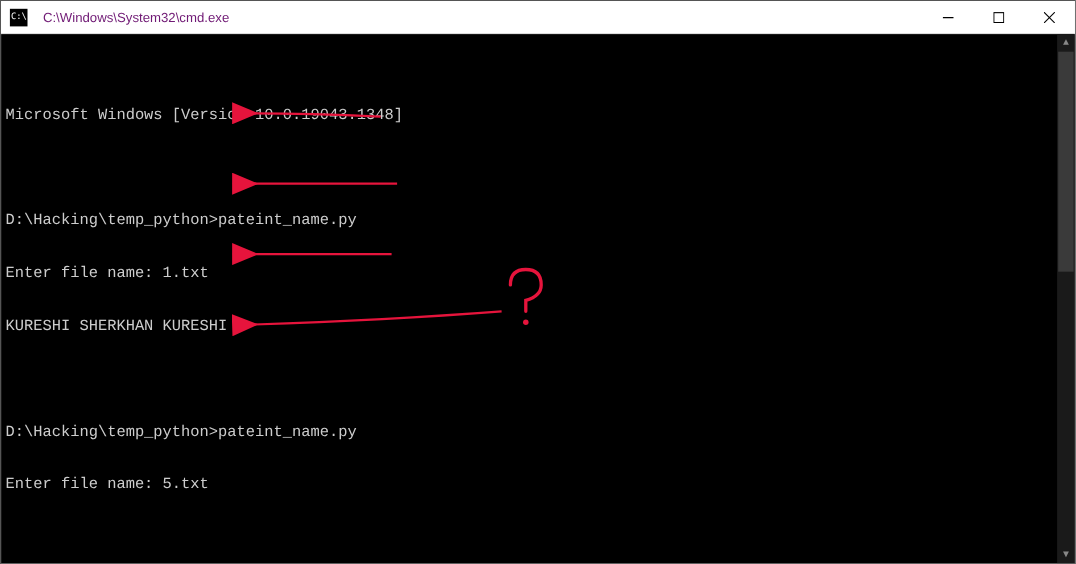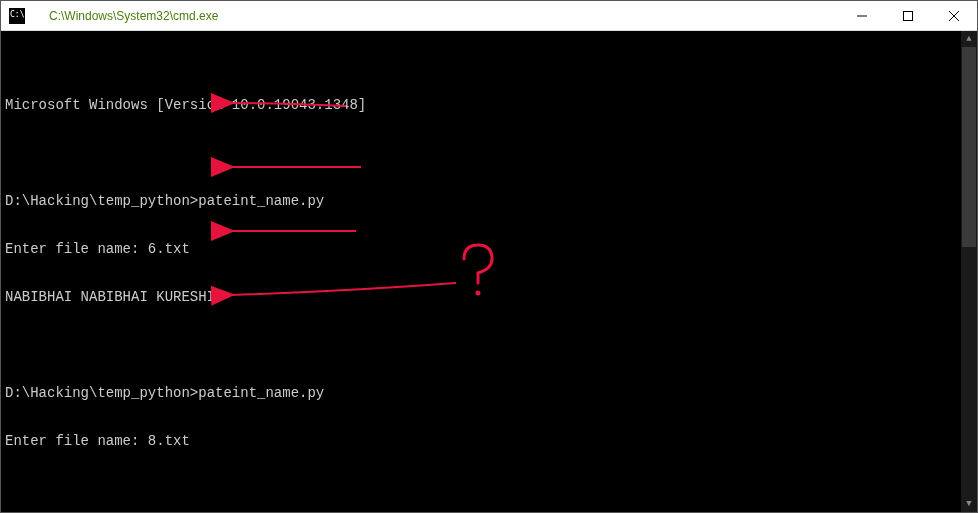--- a/index.html
+++ b/index.html
@@ -36,24 +36,24 @@
   .titlebar-icon::after {
     content: "C:\\";
     color: #fff;
     font-size: 8px;
     position: absolute;
     top: 2px;
     left: 1px;
     font-family: Consolas, monospace;
   }
   .titlebar-title {
-    margin-left: 24px;
+    margin-left: 14px;
     font-size: 12px;
     font-family: "Segoe UI", sans-serif;
-    color: #4d7c0f;
+    color: #701a75;
     flex: 1;
   }
   .titlebar-buttons {
     display: flex;
     height: 100%;
   }
   .titlebar-btn {
     width: 46px;
     height: 100%;
     display: flex;
@@ -142,25 +142,25 @@
           </svg>
       </div>
     </div>
   </div>
 
   <div class="terminal">
     <div class="terminal-content">
       <span class="line">Microsoft Windows [Version 10.0.19043.1348]</span>
       <span class="line"></span>
       <span class="line">D:\Hacking\temp_python&gt;pateint_name.py</span>
-      <span class="line">Enter file name: 6.txt</span>
-      <span class="line">NABIBHAI NABIBHAI KURESHI</span>
+      <span class="line">Enter file name: 1.txt</span>
+      <span class="line">KURESHI SHERKHAN KURESHI</span>
       <span class="line"></span>
       <span class="line">D:\Hacking\temp_python&gt;pateint_name.py</span>
-      <span class="line">Enter file name: 8.txt</span>
+      <span class="line">Enter file name: 5.txt</span>
       
       
       
       
       
       
       
       
       
       

